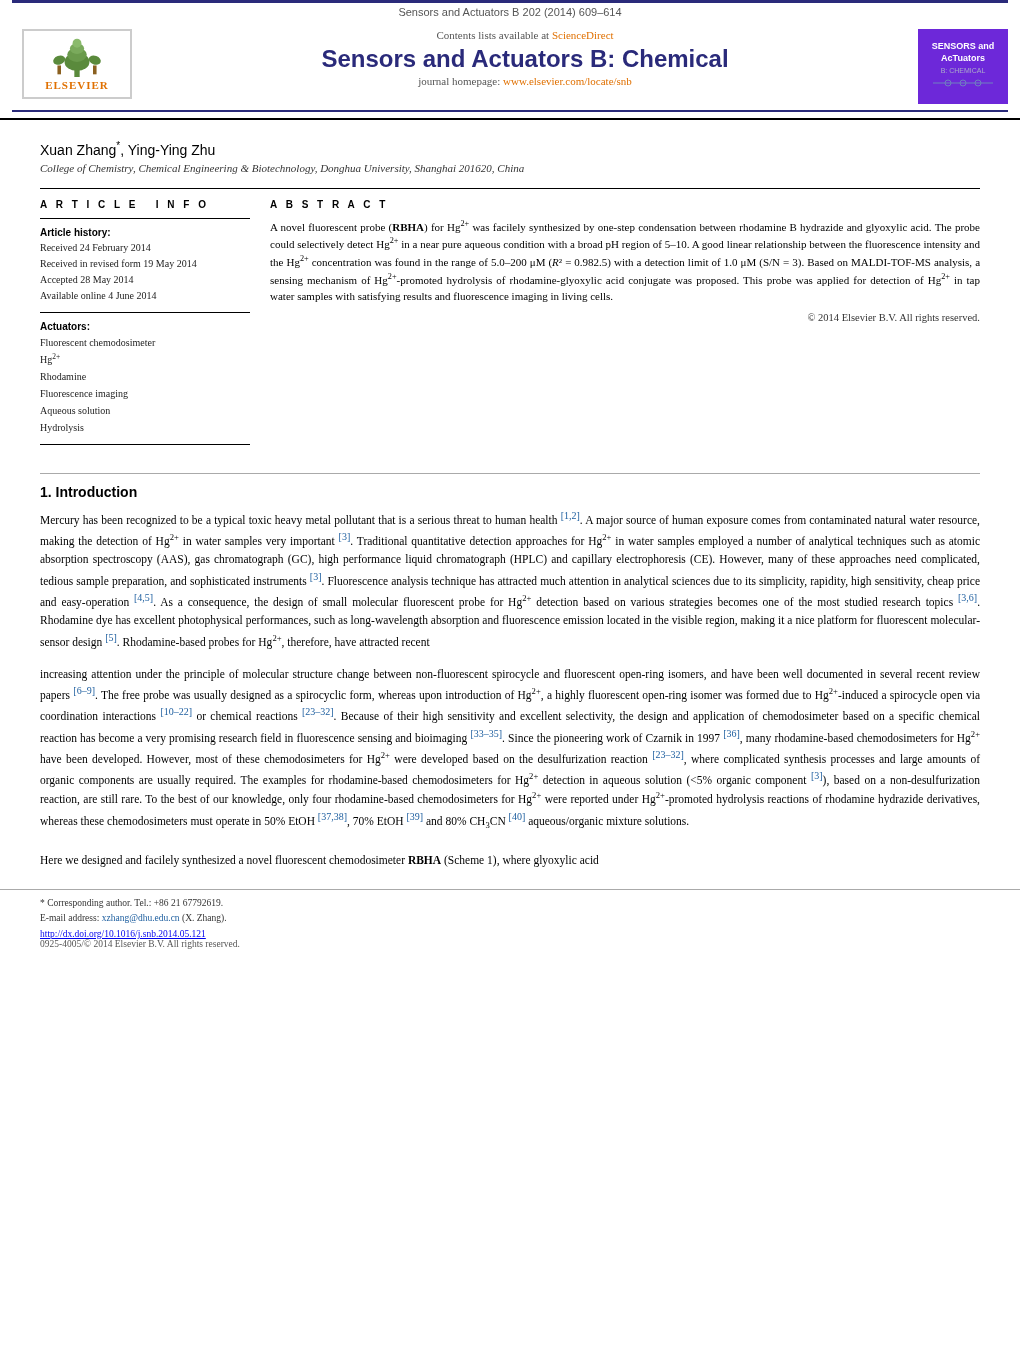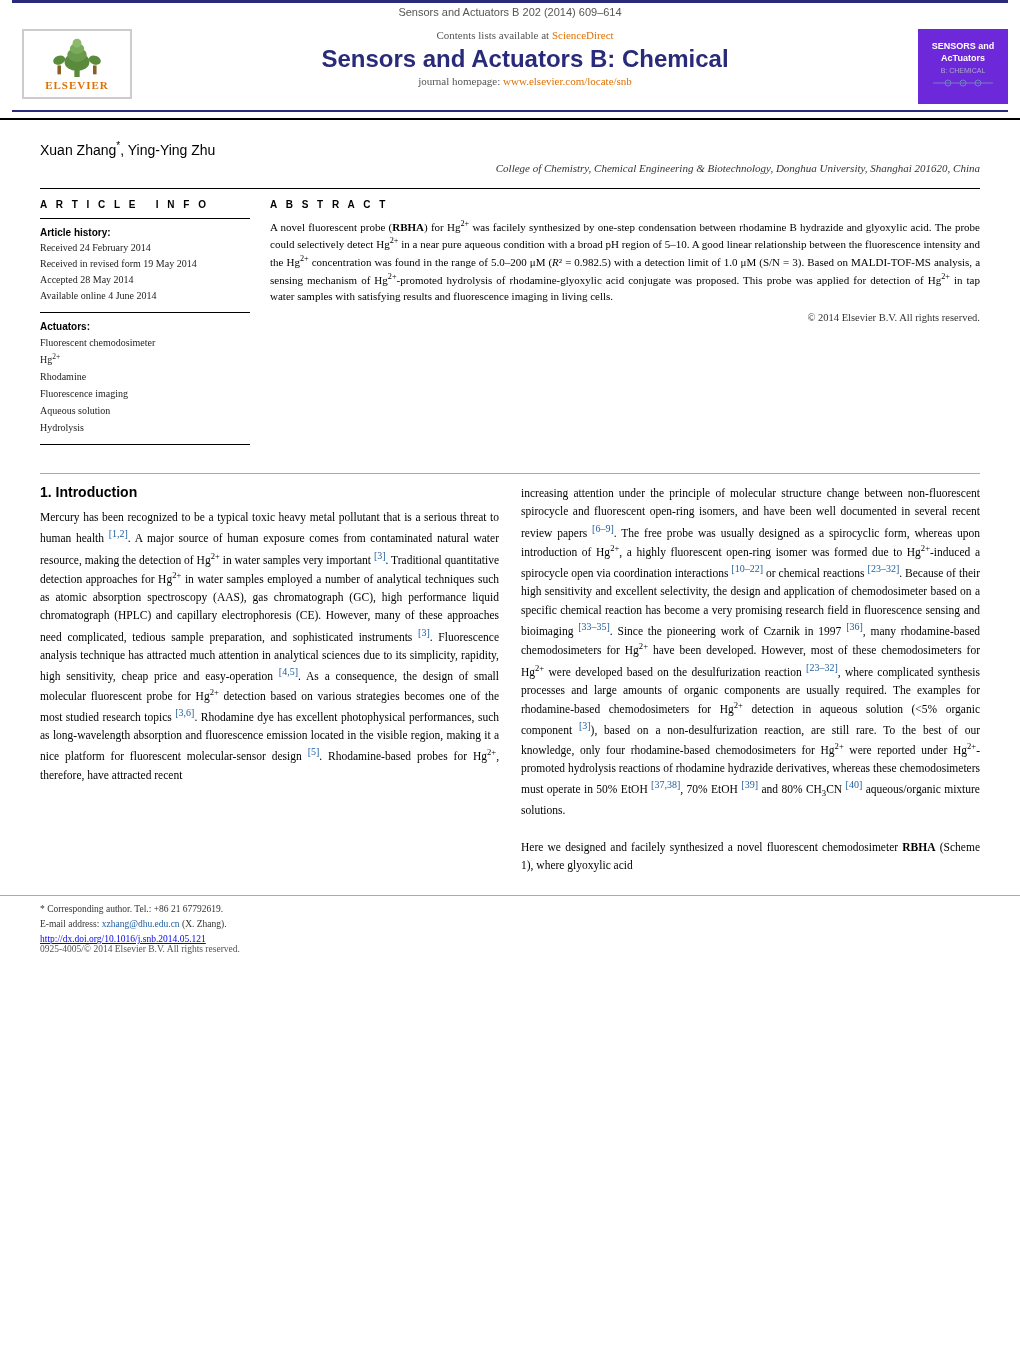--- a/index.html
+++ b/index.html
@@ -173,21 +173,20 @@
     }
     .author-star {
       vertical-align: super;
       font-size: 10px;
     }
     .affiliation {
       font-size: 11px;
       font-style: italic;
       color: #333;
       margin-bottom: 14px;
-      text-align: right;
     }
 
     
     .two-col {
       display: flex;
       gap: 20px;
       margin-top: 10px;
     }
     .col-left {
       width: 210px;
@@ -249,22 +248,23 @@
     
     .main-divider {
       border: none;
       border-top: 1px solid #aaa;
       margin: 14px 0;
     }
 
     
     .body-two-col {
       display: flex;
-      gap: 22px;
+      gap: 14px;
       padding: 0 40px;
+      flex-direction: column;
     }
     .body-col {
       flex: 1;
     }
     .section-title {
       font-size: 14px;
       font-weight: bold;
       margin-bottom: 8px;
       font-family: Arial, sans-serif;
     }

